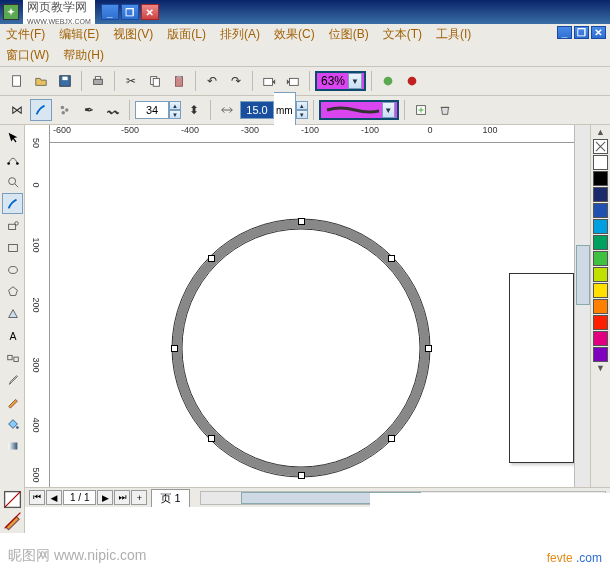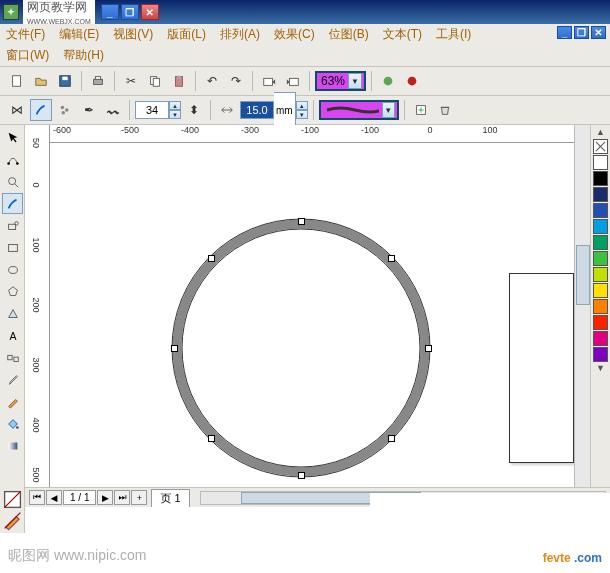--- a/index.html
+++ b/index.html
@@ -56,21 +56,21 @@
 .bottombar{background:#eceae5;height:20px;display:flex;align-items:center;border-top:1px solid #c8c4bb;padding:0 4px;gap:4px}
 .pagenav{display:flex;align-items:center;gap:1px}
 .pagenav .pb{width:16px;height:15px;border:1px solid #999;background:#f0f0f0;display:flex;align-items:center;justify-content:center;font-size:9px}
 .pagenav .pinfo{border:1px solid #999;background:#fff;padding:0 6px;height:15px;display:flex;align-items:center;font-size:10px}
 .tab{background:#fff;border:1px solid #999;border-bottom:none;padding:1px 8px;font-size:11px}
 .hsb{flex:1;height:14px;background:#e8e8e8;border:1px solid #bbb;position:relative;margin-left:6px}
 .hsb .thumb{position:absolute;left:40px;top:0;width:180px;height:12px;background:#cfd8e5;border:1px solid #8aa}
 .lowtools{width:25px;background:#eceae5;display:flex;flex-direction:column;padding:2px;border-right:1px solid #c8c4bb}
 .lowtools .tool{width:21px;height:21px;display:flex;align-items:center;justify-content:center;color:#333}
 .logo-area{position:absolute;right:0;bottom:0;width:240px;height:80px;background:#fff;display:flex;flex-direction:column;align-items:flex-end;justify-content:flex-end;padding:4px 8px}
-.logo-area .l1{font-size:26px;font-weight:bold}
+.logo-area .l1{font-size:26px;font-weight:normal}
 .logo-area .l1 .f{color:#e28b1a}
 .logo-area .l1 .c{color:#2e6ed0}
 .logo-area .l2{font-size:22px;font-weight:bold;color:#2e6ed0;letter-spacing:1px}
 .wm{position:absolute;left:8px;bottom:8px;font-size:14px;color:rgba(120,120,120,.6)}
 </style>
 </head>
 <body>
 
 <div class="titlebar">
   <div class="appicon">✦</div>

